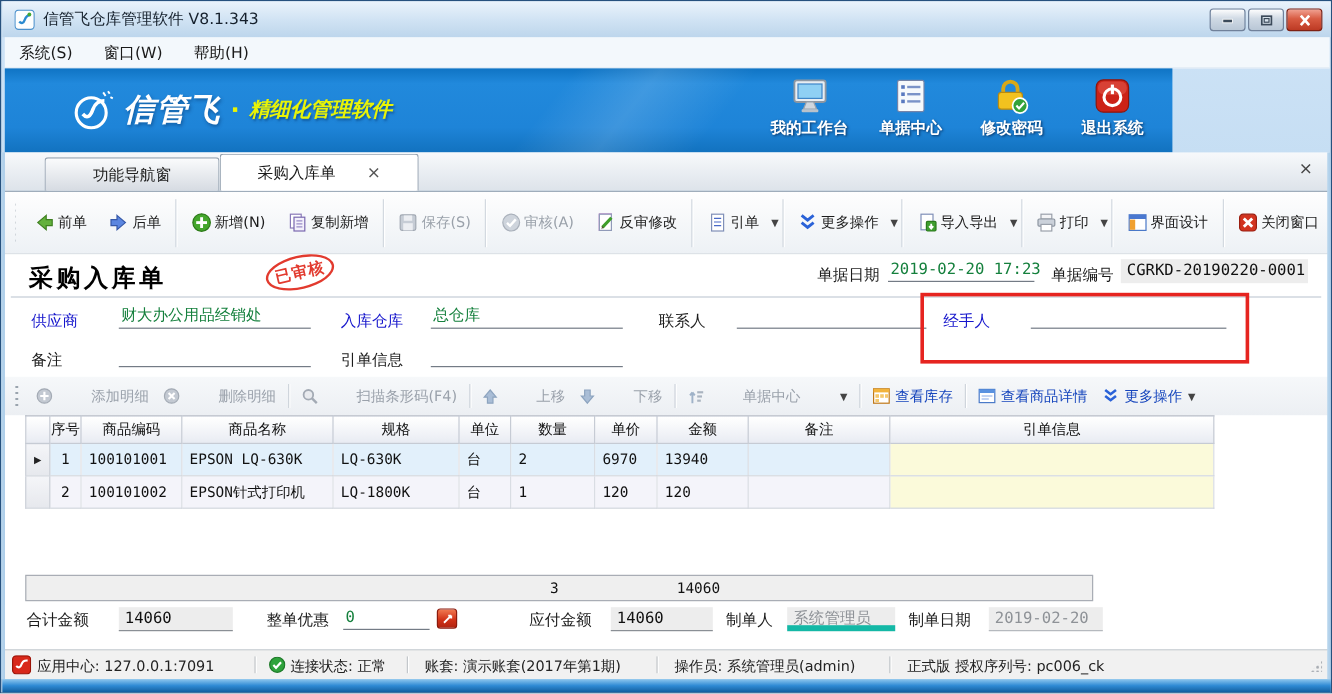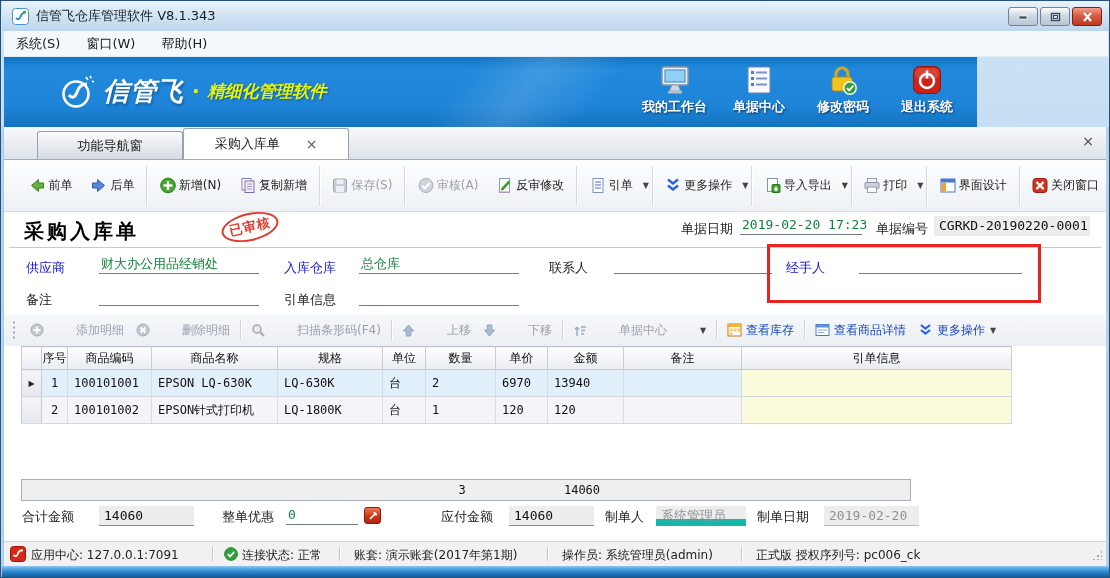--- a/index.html
+++ b/index.html
@@ -523,21 +523,21 @@
     <span class="flabel" style="left:218px;">整单优惠</span>
     <span class="fval" style="left:282px; width:72px;">0</span>
     <div class="disc-btn">
       <svg width="10" height="10" viewBox="0 0 10 10">
           <path d="M2 8 L8 2 M8 2 L5.5 2 M8 2 L8 4.5" stroke="#fff" stroke-width="1.6" fill="none"></path>
         </svg>
     </div>
     <span class="flabel" style="left:437px;">应付金额</span>
     <span class="fbox" style="left:505px; width:85px; border-bottom:1px solid #8a8f95;">14060</span>
     <span class="flabel" style="left:601px;">制单人</span>
-    <span class="fbox gray-text" style="left:652px; width:90px; border-bottom:7px solid #14b8a6;">系统管理员</span>
+    <span class="fbox gray-text" style="left:652px; width:90px; border-bottom:5px solid #14b8a6;">系统管理员</span>
     <span class="flabel" style="left:753px;">制单日期</span>
     <span class="fbox gray-text" style="left:820px; width:95px; border-bottom:1px solid #b5b9be;">2019-02-20</span>
   </div>
 
   <div class="abs statusbar">
     <svg class="abs" style="left:6px; top:4px;" width="16" height="16" viewBox="0 0 16 16">
       <rect x="0.5" y="0.5" width="15" height="15" rx="3" fill="#d8281a" stroke="#9c1408"></rect>
       <path d="M3.5 9 Q6.5 12 8 7.5 Q9.2 4 13 4.5" stroke="#fff" stroke-width="1.8" fill="none"></path>
     </svg>
     <span class="sitem" style="left:27px;">应用中心: 127.0.0.1:7091</span>

